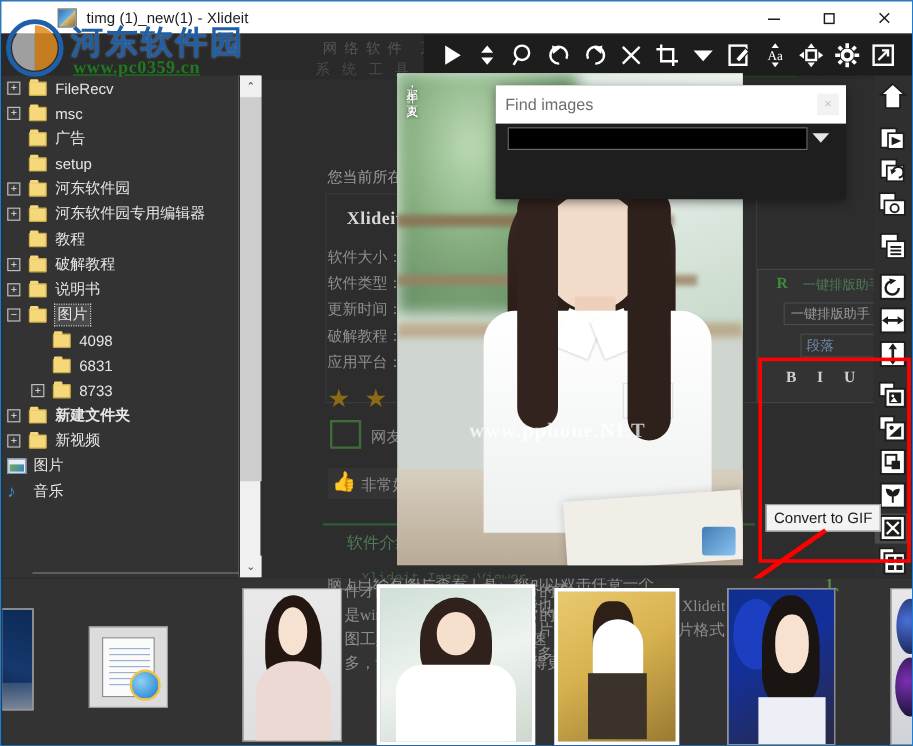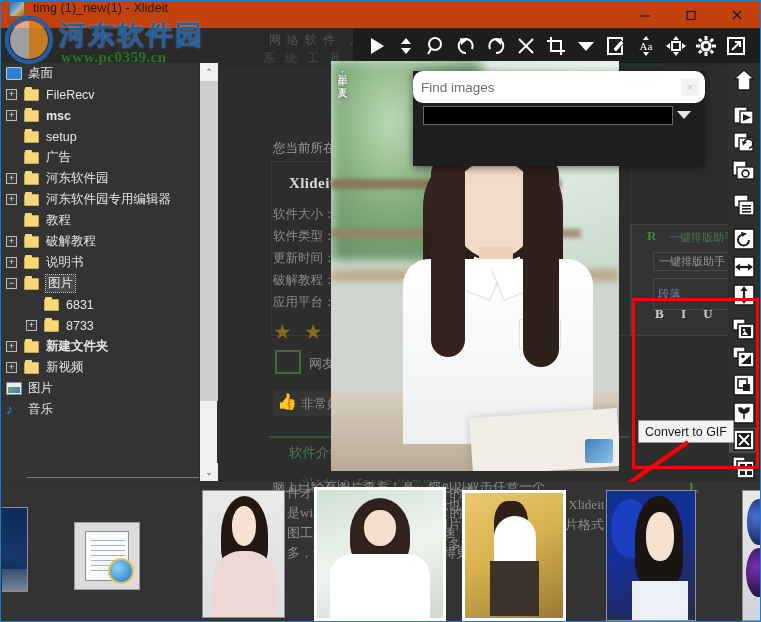--- a/index.html
+++ b/index.html
@@ -8,21 +8,21 @@
     font-family: "Liberation Sans", sans-serif;
     background:#2b2b2b;
     position:relative;
     -webkit-font-smoothing:antialiased;
   }
   .app { position:absolute; inset:0; border:1px solid #1a7fd4; background:#2d2d2d; overflow:hidden; }
 
   
   .titlebar{
     position:absolute; left:0; top:0; width:759px; height:27px;
-    background:#c2410c; display:flex; 
+    background:#ffffff; display:flex; align-items:center;padding-left:39px;
   }
   .tb-icon{ width:16px; height:16px; margin-left:8px; position:relative; flex:none;
     background:linear-gradient(135deg,#2f6fb0 0%,#6ab0e8 50%,#d8c080 51%,#8a6a30 100%);
     border:1px solid #666;
   }
   .tb-title{ margin-left:8px; font-size:12.5px; color:#1c1c1c; letter-spacing:.1px; }
   .tb-spacer{ flex:1; }
   .wbtn{ width:46px; height:27px; display:flex; align-items:center; justify-content:center;
          font-size:13px; color:#1b1b1b; }
   .wbtn svg{ display:block; }
@@ -55,21 +55,21 @@
   .bodytext{ position:absolute; font-family:"Liberation Mono",monospace; font-size:11.5px;
              color:#3f5f44; white-space:nowrap; }
 
   
   .worddoc{ position:absolute; left:630px; top:196px; width:129px; height:112px; background:#333; border:1px solid #444;}
   .wd-row{ position:absolute; font-size:11px; color:#5c6f8a; white-space:nowrap;}
   .wd-r-logo{ position:absolute; left:646px; top:200px; font-family:"Liberation Serif",serif;
               font-weight:bold; font-size:13px; color:#3f8a3f;}
   .wd-tab{ position:absolute; left:652px; top:224px; width:78px; height:19px; border:1px solid #4a4a4a; color:#9a9a9a;
            font-size:11px; display:flex; align-items:center; justify-content:center;}
-  .wd-field{ position:absolute; left:652px; top:250px; width:78px; height:32px; border:1px solid #4a4a4a; color:#6f86a8;
+  .wd-field{ position:absolute; left:666px; top:250px; width:78px; height:20px; border:1px solid #4a4a4a; color:#6f86a8;
            font-size:11.5px; display:flex; align-items:center; padding-left:4px;}
   .wd-biu{ position:absolute; left:654px; top:278px; font-family:"Liberation Serif",serif; font-size:13px;
            color:#cfcfcf; letter-spacing:7px; font-weight:bold;}
 
   
   .toolbar{
     position:absolute; left:352px; top:28px; width:407px; height:34px;
     background:#1d1d1d; display:flex; align-items:center; gap:0px; padding-left:8px;
   }
   .tbtn{ width:30px; height:30px; display:flex; align-items:center; justify-content:center; }
@@ -125,21 +125,21 @@
   .ph-vtext{ position:absolute; left:4px; top:6px; width:14px; color:#fff; font-size:10px; line-height:13px;
      writing-mode:vertical-rl; text-shadow:0 0 3px rgba(0,0,0,.6); letter-spacing:1px;}
   .ph-wm{ position:absolute; left:60px; top:288px; font-family:"Liberation Serif",serif; font-weight:bold;
      font-size:17px; color:rgba(255,255,255,.72); letter-spacing:1px;}
   .ph-badge{ position:absolute; right:6px; bottom:8px; width:28px; height:24px;
      background:linear-gradient(135deg,#2f6fb0,#7fc0f0); border-radius:3px; opacity:.9;}
 
   
   .dlg{ position:absolute; left:412px; top:70px; width:292px; height:95px; background:#1e1e1e;
         box-shadow:0 2px 8px rgba(0,0,0,.5);}
-  .dlg-hdr{ height:32px; background:#ffffff; display:flex; align-items:center;border-radius:10px; }
+  .dlg-hdr{ height:32px; background:#ffffff; display:flex; align-items:center; }
   .dlg-title{ margin-left:8px; font-size:13.5px; color:#6e6e6e; }
   .dlg-x{ margin-left:auto; margin-right:6px; width:18px;height:18px; display:flex;align-items:center;justify-content:center;
           color:#c2c2c2; font-size:11px; background:#f2f2f2;}
   .dlg-row{ height:34px; display:flex; align-items:center; padding:0 10px; }
   .dlg-sort{ width:12px; height:16px; display:flex; flex-direction:column; justify-content:center; gap:2px; }
   .dlg-sort i{ display:block; width:0;height:0;border-left:6px solid transparent;border-right:6px solid transparent;}
   .dlg-sort i.up{ border-bottom:5px solid #e6e6e6;}
   .dlg-sort i.dn{ border-top:5px solid #e6e6e6;}
   .dlg-label{ margin-left:8px; font-size:12.5px; color:#efefef;}
   .dlg-apply{ margin-left:auto; width:74px; height:24px; background:#1d1d1d; border:1px solid #6a6a6a;
@@ -204,21 +204,21 @@
      background:radial-gradient(circle at 40% 40%,#4a6fd8,#16204a);}
   .g5-c2{ position:absolute; left:8%; top:44%; width:66%; height:38%; border-radius:50%;
      background:radial-gradient(circle at 40% 40%,#7a2fb0,#14102e);}
 
   
   .wm-logo{ position:absolute; left:2px; top:14px; width:52px; height:50px; pointer-events:none;}
   .wm-text{ position:absolute; left:58px; top:16px; font-family:"Liberation Serif",serif; font-weight:bold;
             font-size:27px; color:#1f5fa8; letter-spacing:2px; pointer-events:none;
             text-shadow:0 0 2px rgba(255,255,255,.45);}
   .wm-url{ position:absolute; left:60px; top:48px; font-family:"Liberation Serif",serif; font-weight:bold;
-           font-size:15px; color:#1f7a1f; letter-spacing:.5px; pointer-events:none;}
+           font-size:15px; color:#1f7a1f; letter-spacing:.5px; pointer-events:none;text-decoration:underline;}
 </style>
 </head>
 <body>
 
 <div class="app">
 
   <div class="titlebar">
     <div class="tb-icon"></div>
     <div class="tb-title">timg (1)_new(1) - Xlideit</div>
     <div class="tb-spacer"></div>
@@ -365,42 +365,38 @@
       <svg width="22" height="22" viewBox="0 0 22 22">
           <rect x="3" y="3" width="16" height="16" fill="none" stroke="#fff" stroke-width="2"></rect>
           <line x1="7" y1="15" x2="15" y2="7" stroke="#fff" stroke-width="2"></line>
           <polyline points="10,7 15,7 15,12" fill="none" stroke="#fff" stroke-width="2"></polyline>
         </svg>
     </div>
   </div>
 
   <div class="tree">
       <div class="trow">
-        <div class="ic-desktop" style="left: 4px; top: 4px;"></div>
-        <div class="tlabel" style="left: 26px;">桌面</div>
-      </div>
-      <div class="trow">
         <div class="exp" style="left: 4px;">+</div>
         <div class="folder" style="left: 22px; top: 5px;"></div>
         <div class="tlabel" style="left: 44px;">FileRecv</div>
       </div>
       <div class="trow">
         <div class="exp" style="left: 4px;">+</div>
         <div class="folder" style="left: 22px; top: 5px;"></div>
-        <div class="tlabel" style="left: 44px; font-weight: bold;">msc</div>
+        <div class="tlabel" style="left: 44px;">msc</div>
+      </div>
+      <div class="trow">
+        <div class="folder" style="left: 22px; top: 5px;"></div>
+        <div class="tlabel" style="left: 44px;">广告</div>
       </div>
       <div class="trow">
         <div class="folder" style="left: 22px; top: 5px;"></div>
         <div class="tlabel" style="left: 44px;">setup</div>
       </div>
       <div class="trow">
-        <div class="folder" style="left: 22px; top: 5px;"></div>
-        <div class="tlabel" style="left: 44px;">广告</div>
-      </div>
-      <div class="trow">
         <div class="exp" style="left: 4px;">+</div>
         <div class="folder" style="left: 22px; top: 5px;"></div>
         <div class="tlabel" style="left: 44px;">河东软件园</div>
       </div>
       <div class="trow">
         <div class="exp" style="left: 4px;">+</div>
         <div class="folder" style="left: 22px; top: 5px;"></div>
         <div class="tlabel" style="left: 44px;">河东软件园专用编辑器</div>
       </div>
       <div class="trow">
@@ -414,20 +410,24 @@
       </div>
       <div class="trow">
         <div class="exp" style="left: 4px;">+</div>
         <div class="folder" style="left: 22px; top: 5px;"></div>
         <div class="tlabel" style="left: 44px;">说明书</div>
       </div>
       <div class="trow">
         <div class="exp" style="left: 4px;">−</div>
         <div class="folder" style="left: 22px; top: 5px;"></div>
         <div class="tlabel sel" style="left: 44px;">图片</div>
+      </div>
+      <div class="trow">
+        <div class="folder" style="left: 42px; top: 5px;"></div>
+        <div class="tlabel" style="left: 64px;">4098</div>
       </div>
       <div class="trow">
         <div class="folder" style="left: 42px; top: 5px;"></div>
         <div class="tlabel" style="left: 64px;">6831</div>
       </div>
       <div class="trow">
         <div class="exp" style="left: 24px;">+</div>
         <div class="folder" style="left: 42px; top: 5px;"></div>
         <div class="tlabel" style="left: 64px; text-align: center;">8733</div>
       </div>
@@ -468,20 +468,21 @@
     <div class="ph-face"></div>
     <div class="ph-neck"></div>
     <div class="ph-shirt"></div>
     <div class="ph-collarL"></div>
     <div class="ph-collarR"></div>
     <div class="ph-pocket"></div>
     <div class="ph-hairfrontL"></div>
     <div class="ph-hairfrontR"></div>
     <div class="ph-book"></div>
     <div class="ph-vtext">那年，夏人。</div>
+    <div class="ph-wm">www.pphone.NET</div>
     <div class="ph-badge"></div>
   </div>
 
   <div class="dlg">
     <div class="dlg-hdr">
       <div class="dlg-title">Find images</div>
       <div class="dlg-x">×</div>
     </div>
     <div class="dlg-row2">
       <input class="dlg-input" type="text" value="" placeholder="" style="">

